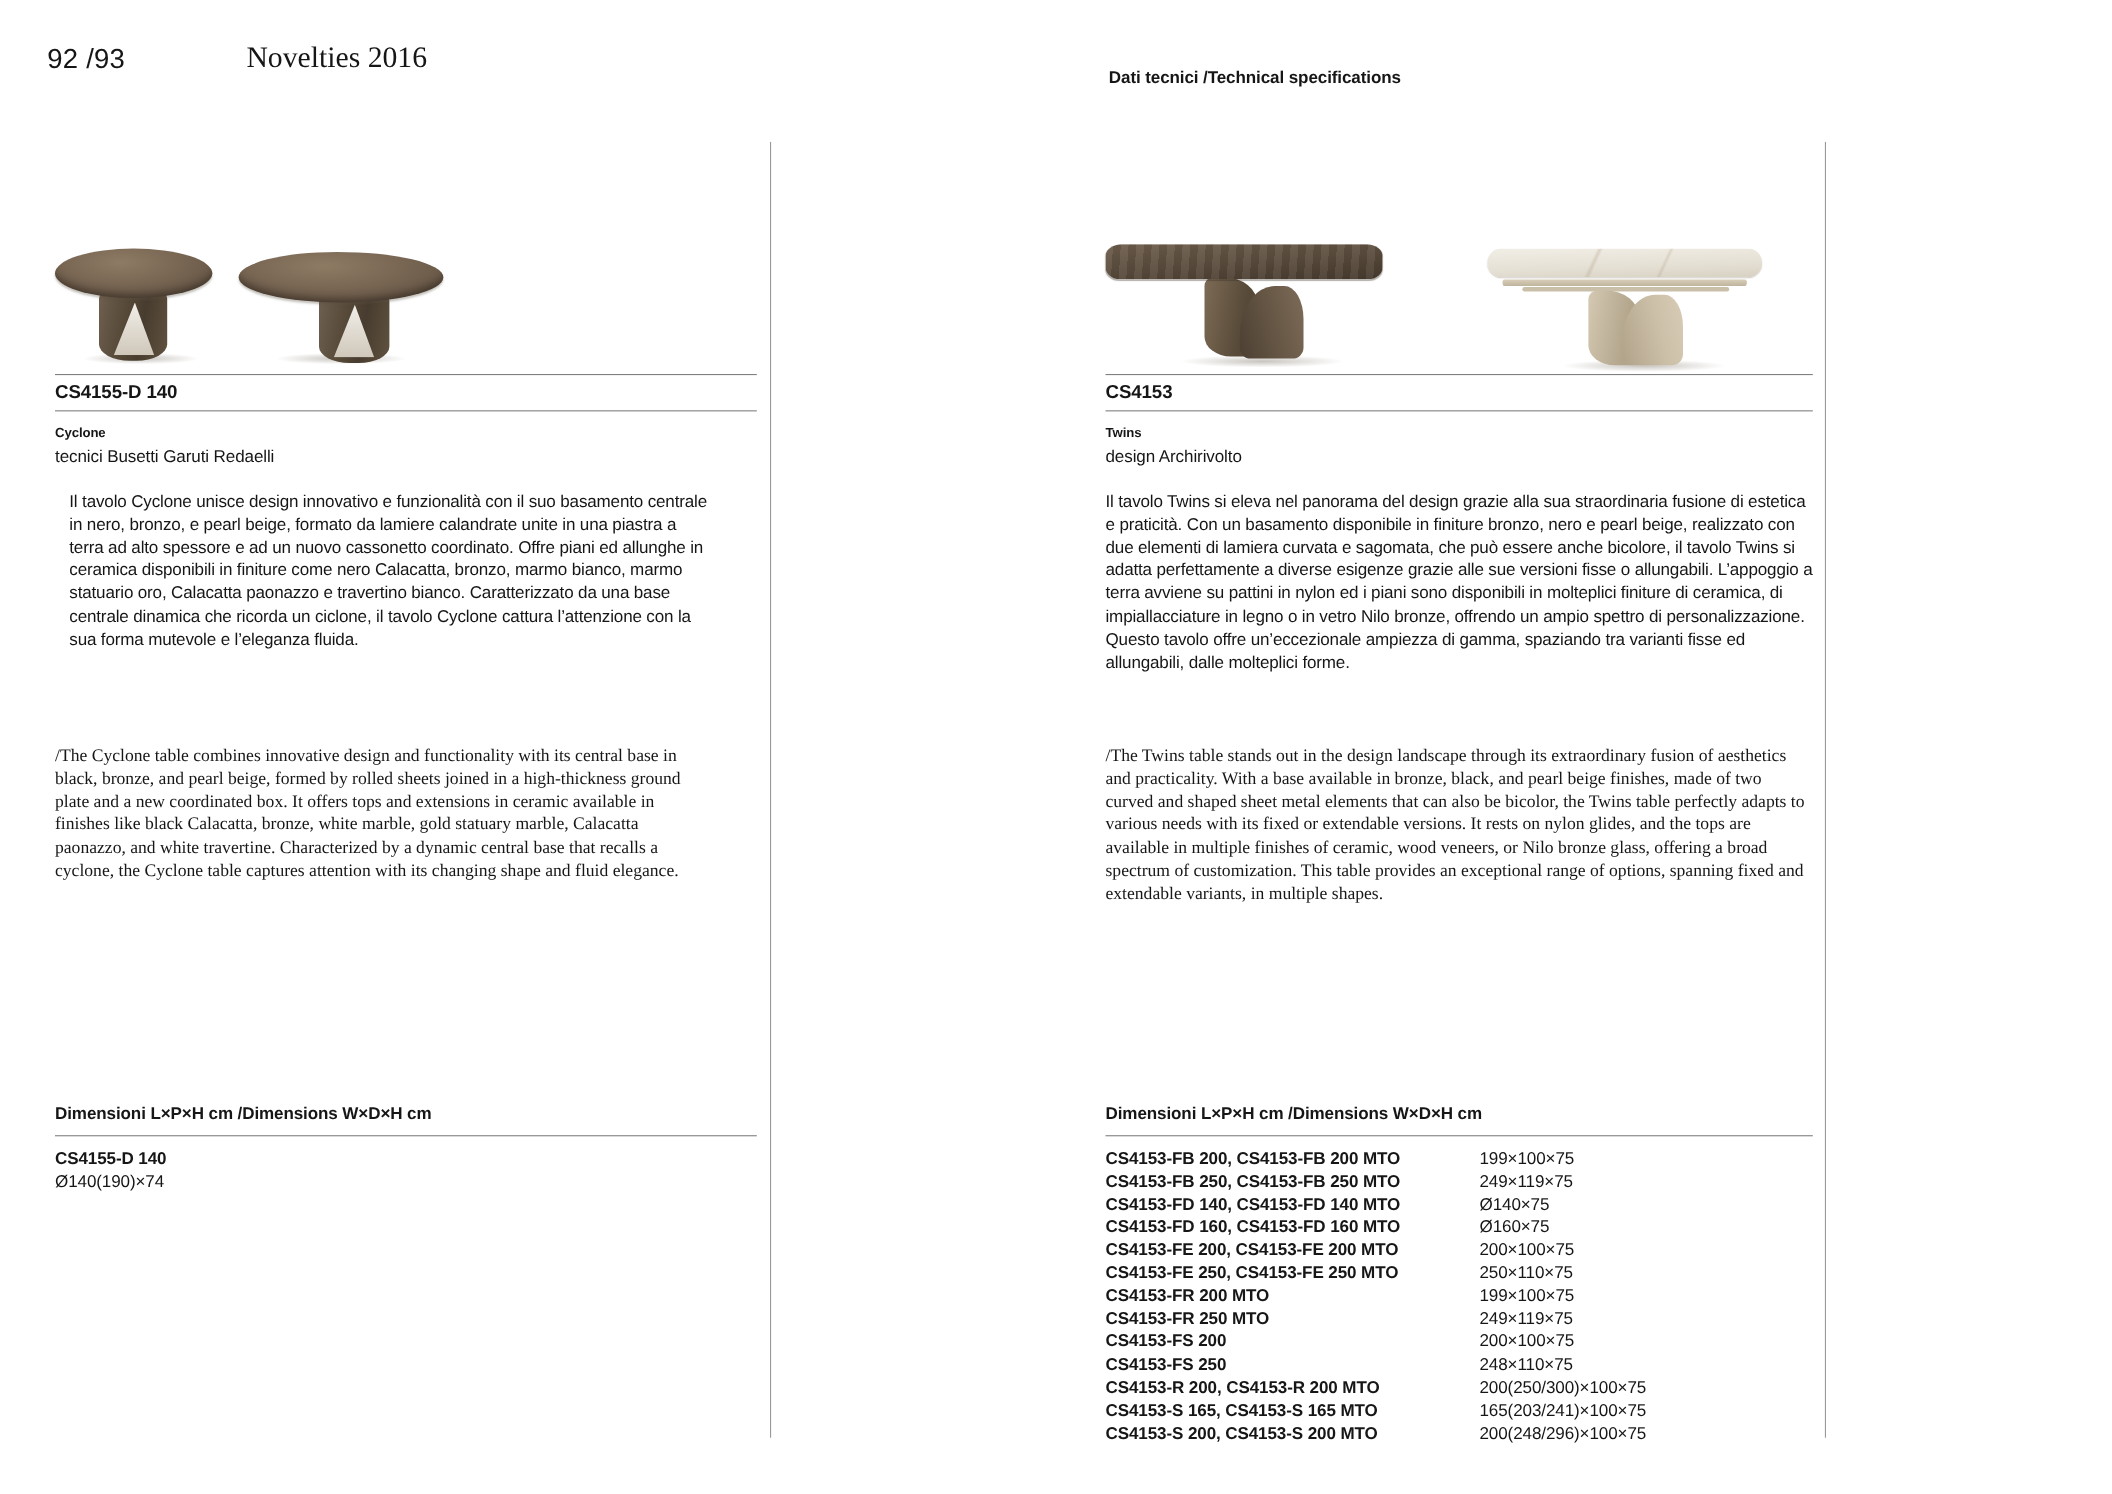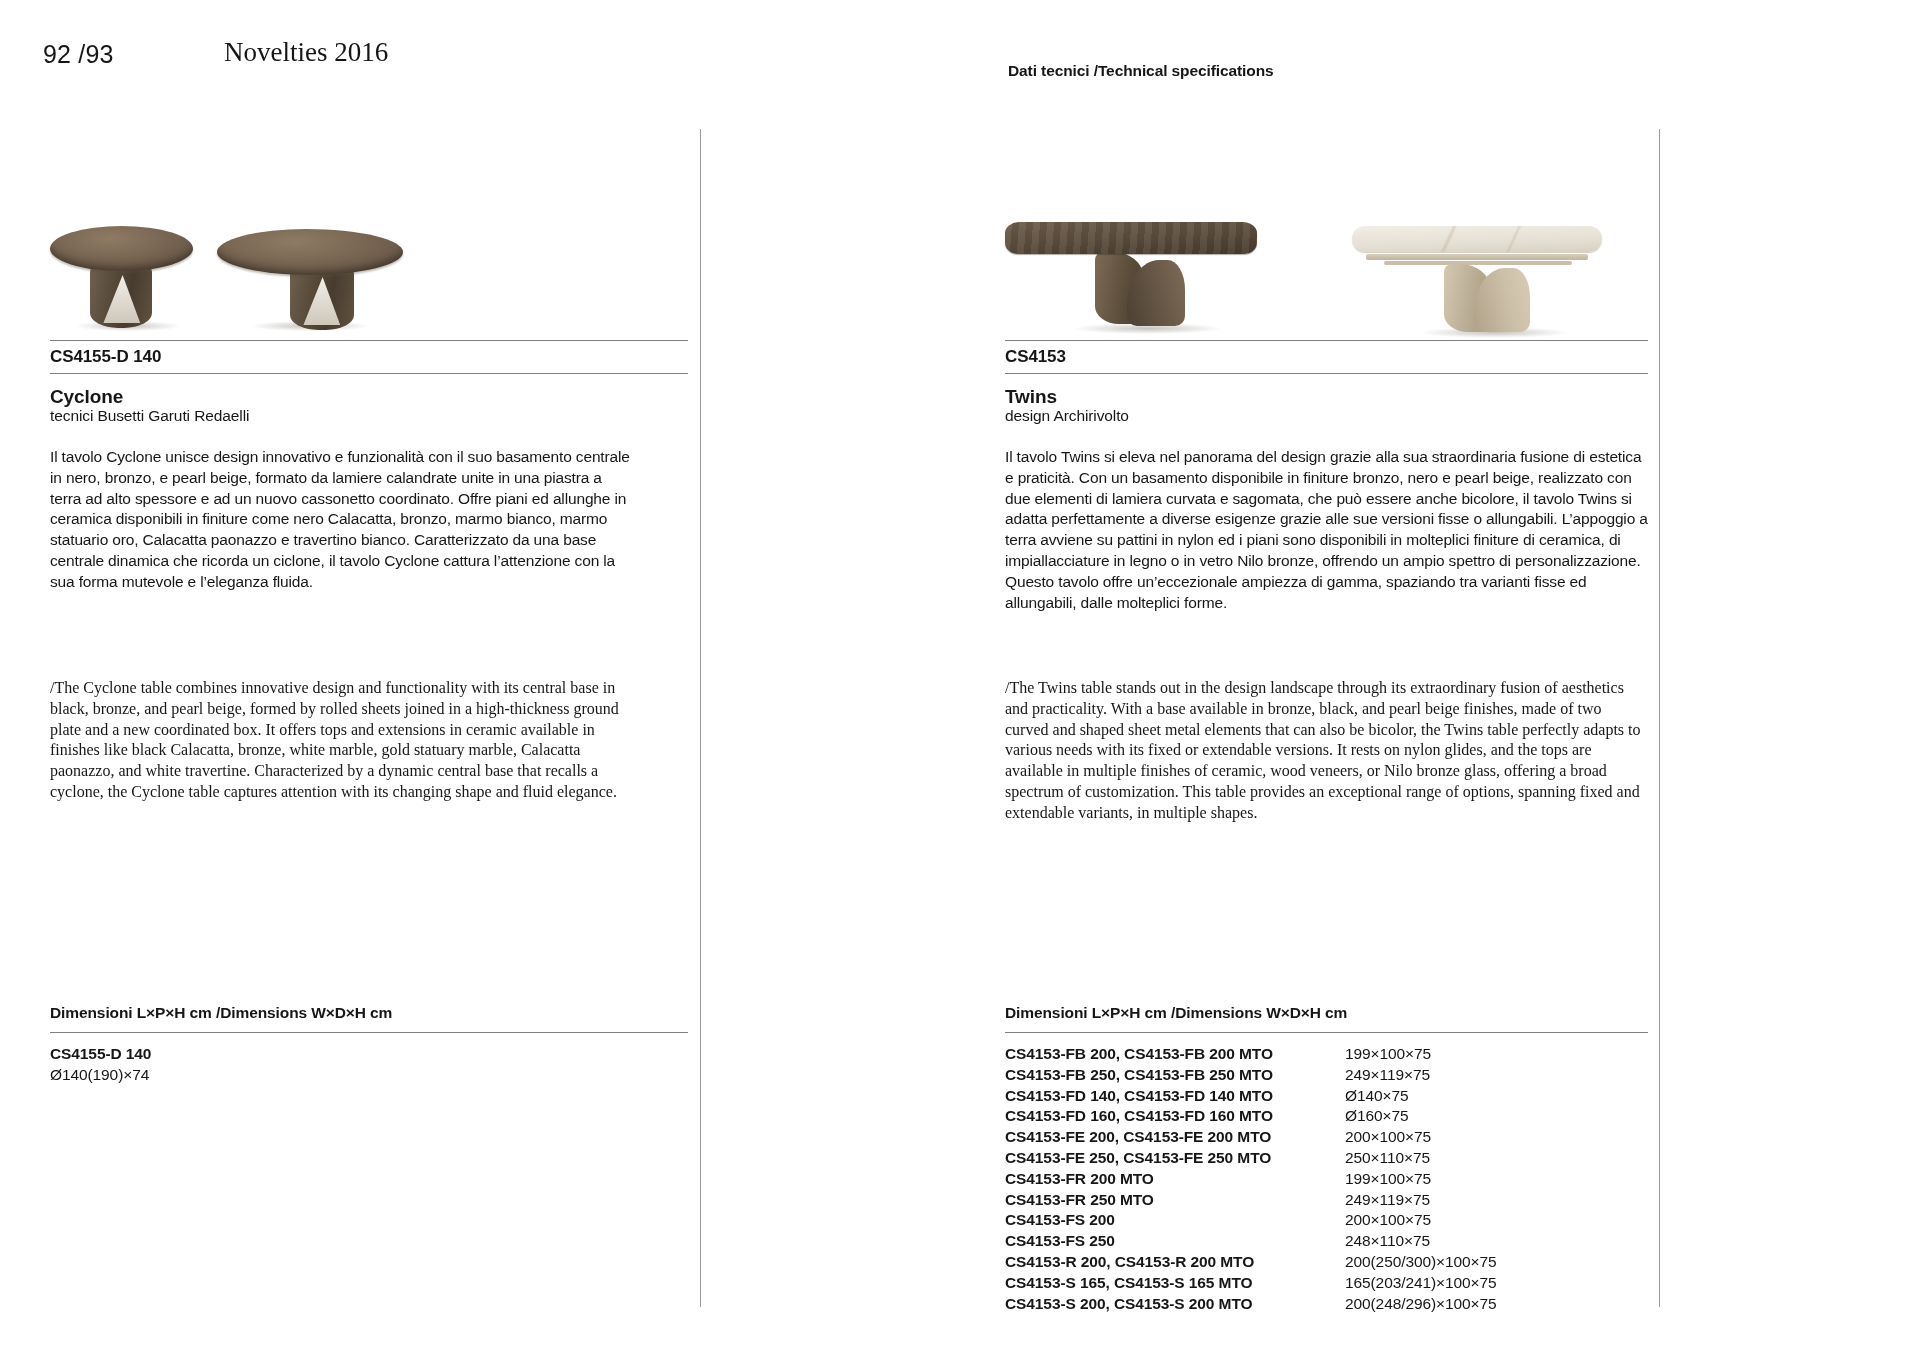--- a/index.html
+++ b/index.html
@@ -22,25 +22,25 @@
   .col { position:absolute; top:129px; }
   .col-left  { left:50px;  width:638px; }
   .col-right { left:1005px; width:643px; }
 
   .rule { position:absolute; left:0; right:0; height:1px; background:#808080; }
   .rule-img  { top:211px; }
   .rule-code { top:244px; }
   .rule-dims { top:903px; }
 
   .model-code { top:218px; font-size:17px; font-weight:700; letter-spacing:-.1px; }
-  .prod-name  { top:257px; font-size:19px; font-weight:700; letter-spacing:-.1px; }
+  .prod-name  { top:257px; font-size:12px; font-weight:700; letter-spacing:-.1px; }
   .designer   { top:278px; font-size:15.5px; letter-spacing:-.1px; }
 
   .desc-it { top:318px; font-size:15.5px; line-height:20.8px; letter-spacing:-.15px; }
-  .col-left  .desc-it { width:580px; }
+  .col-left  .desc-it { width:580px;margin-left:13px; }
   .col-right .desc-it { width:648px; }
 
   .desc-en { top:549px; font-family:"Liberation Serif", serif; font-size:16px; line-height:20.8px; }
   .col-left  .desc-en { width:578px; }
   .col-right .desc-en { width:640px; }
 
   .dims-label { top:875px; font-size:15.5px; font-weight:700; letter-spacing:-.1px; }
   .dims-block { top:915px; font-size:15.5px; line-height:20.8px; letter-spacing:-.1px; }
   .trow  { display:flex; }
   .tmodel { width:340px; flex:none; font-weight:700; }

